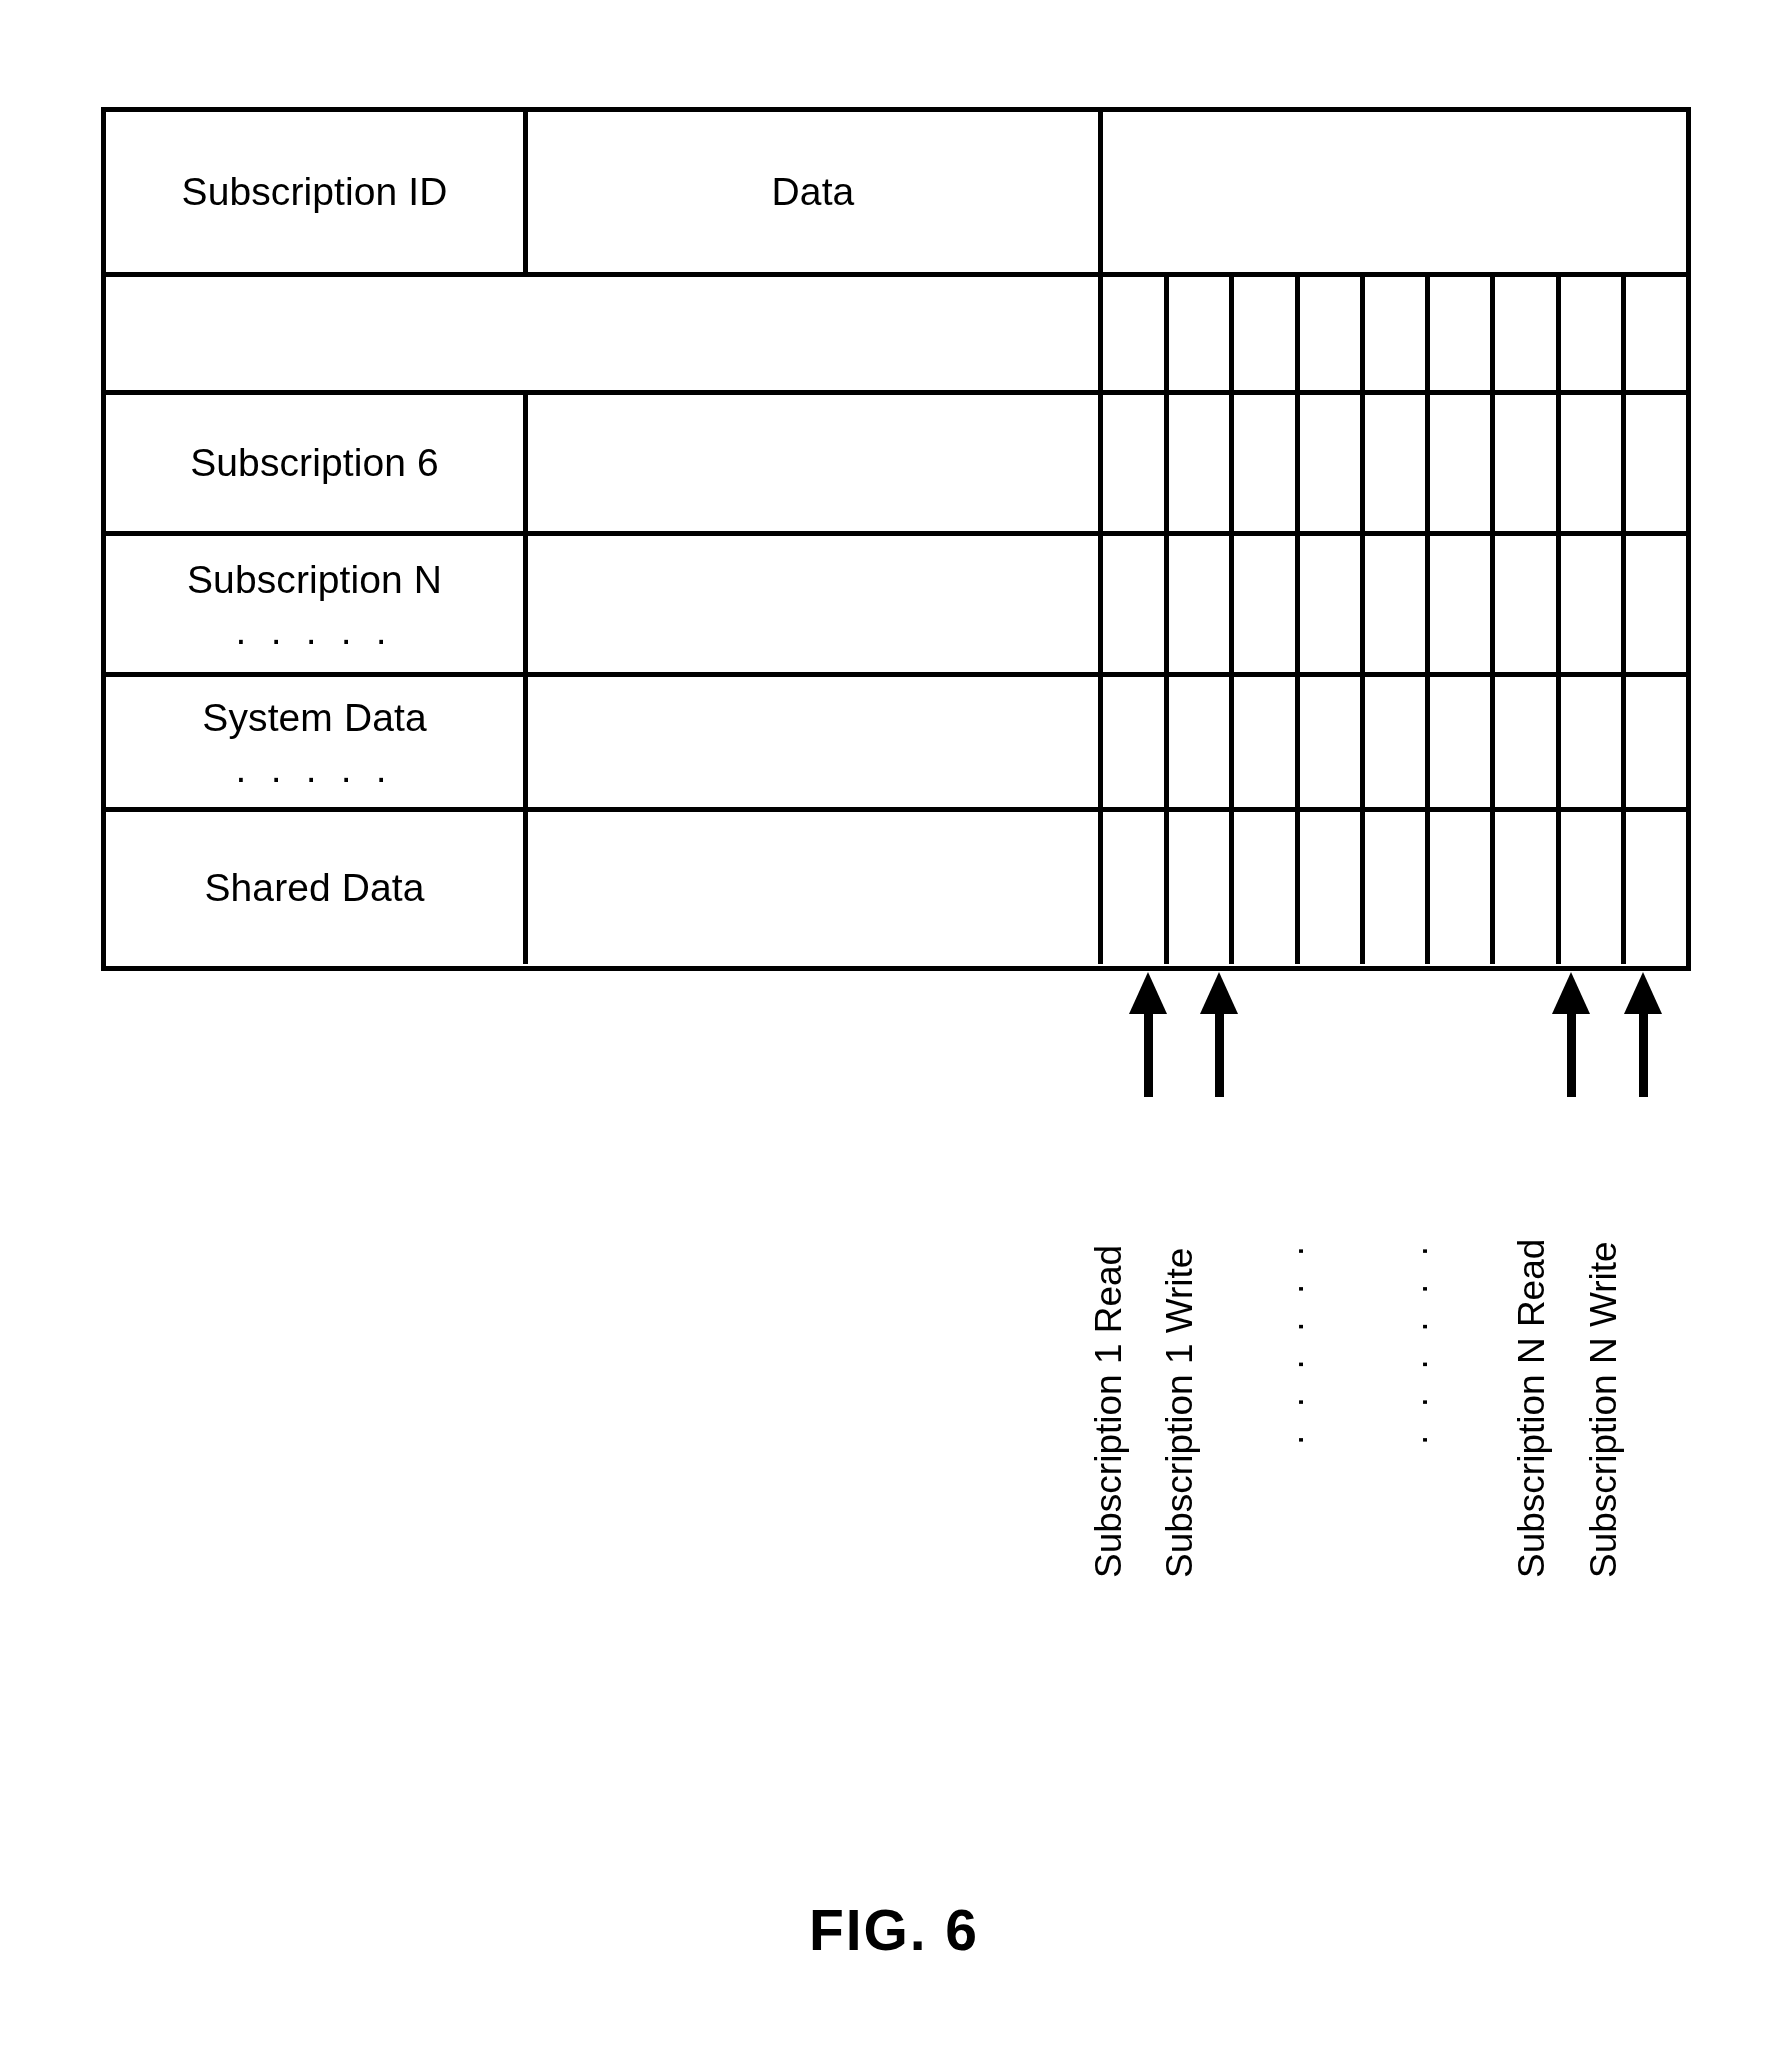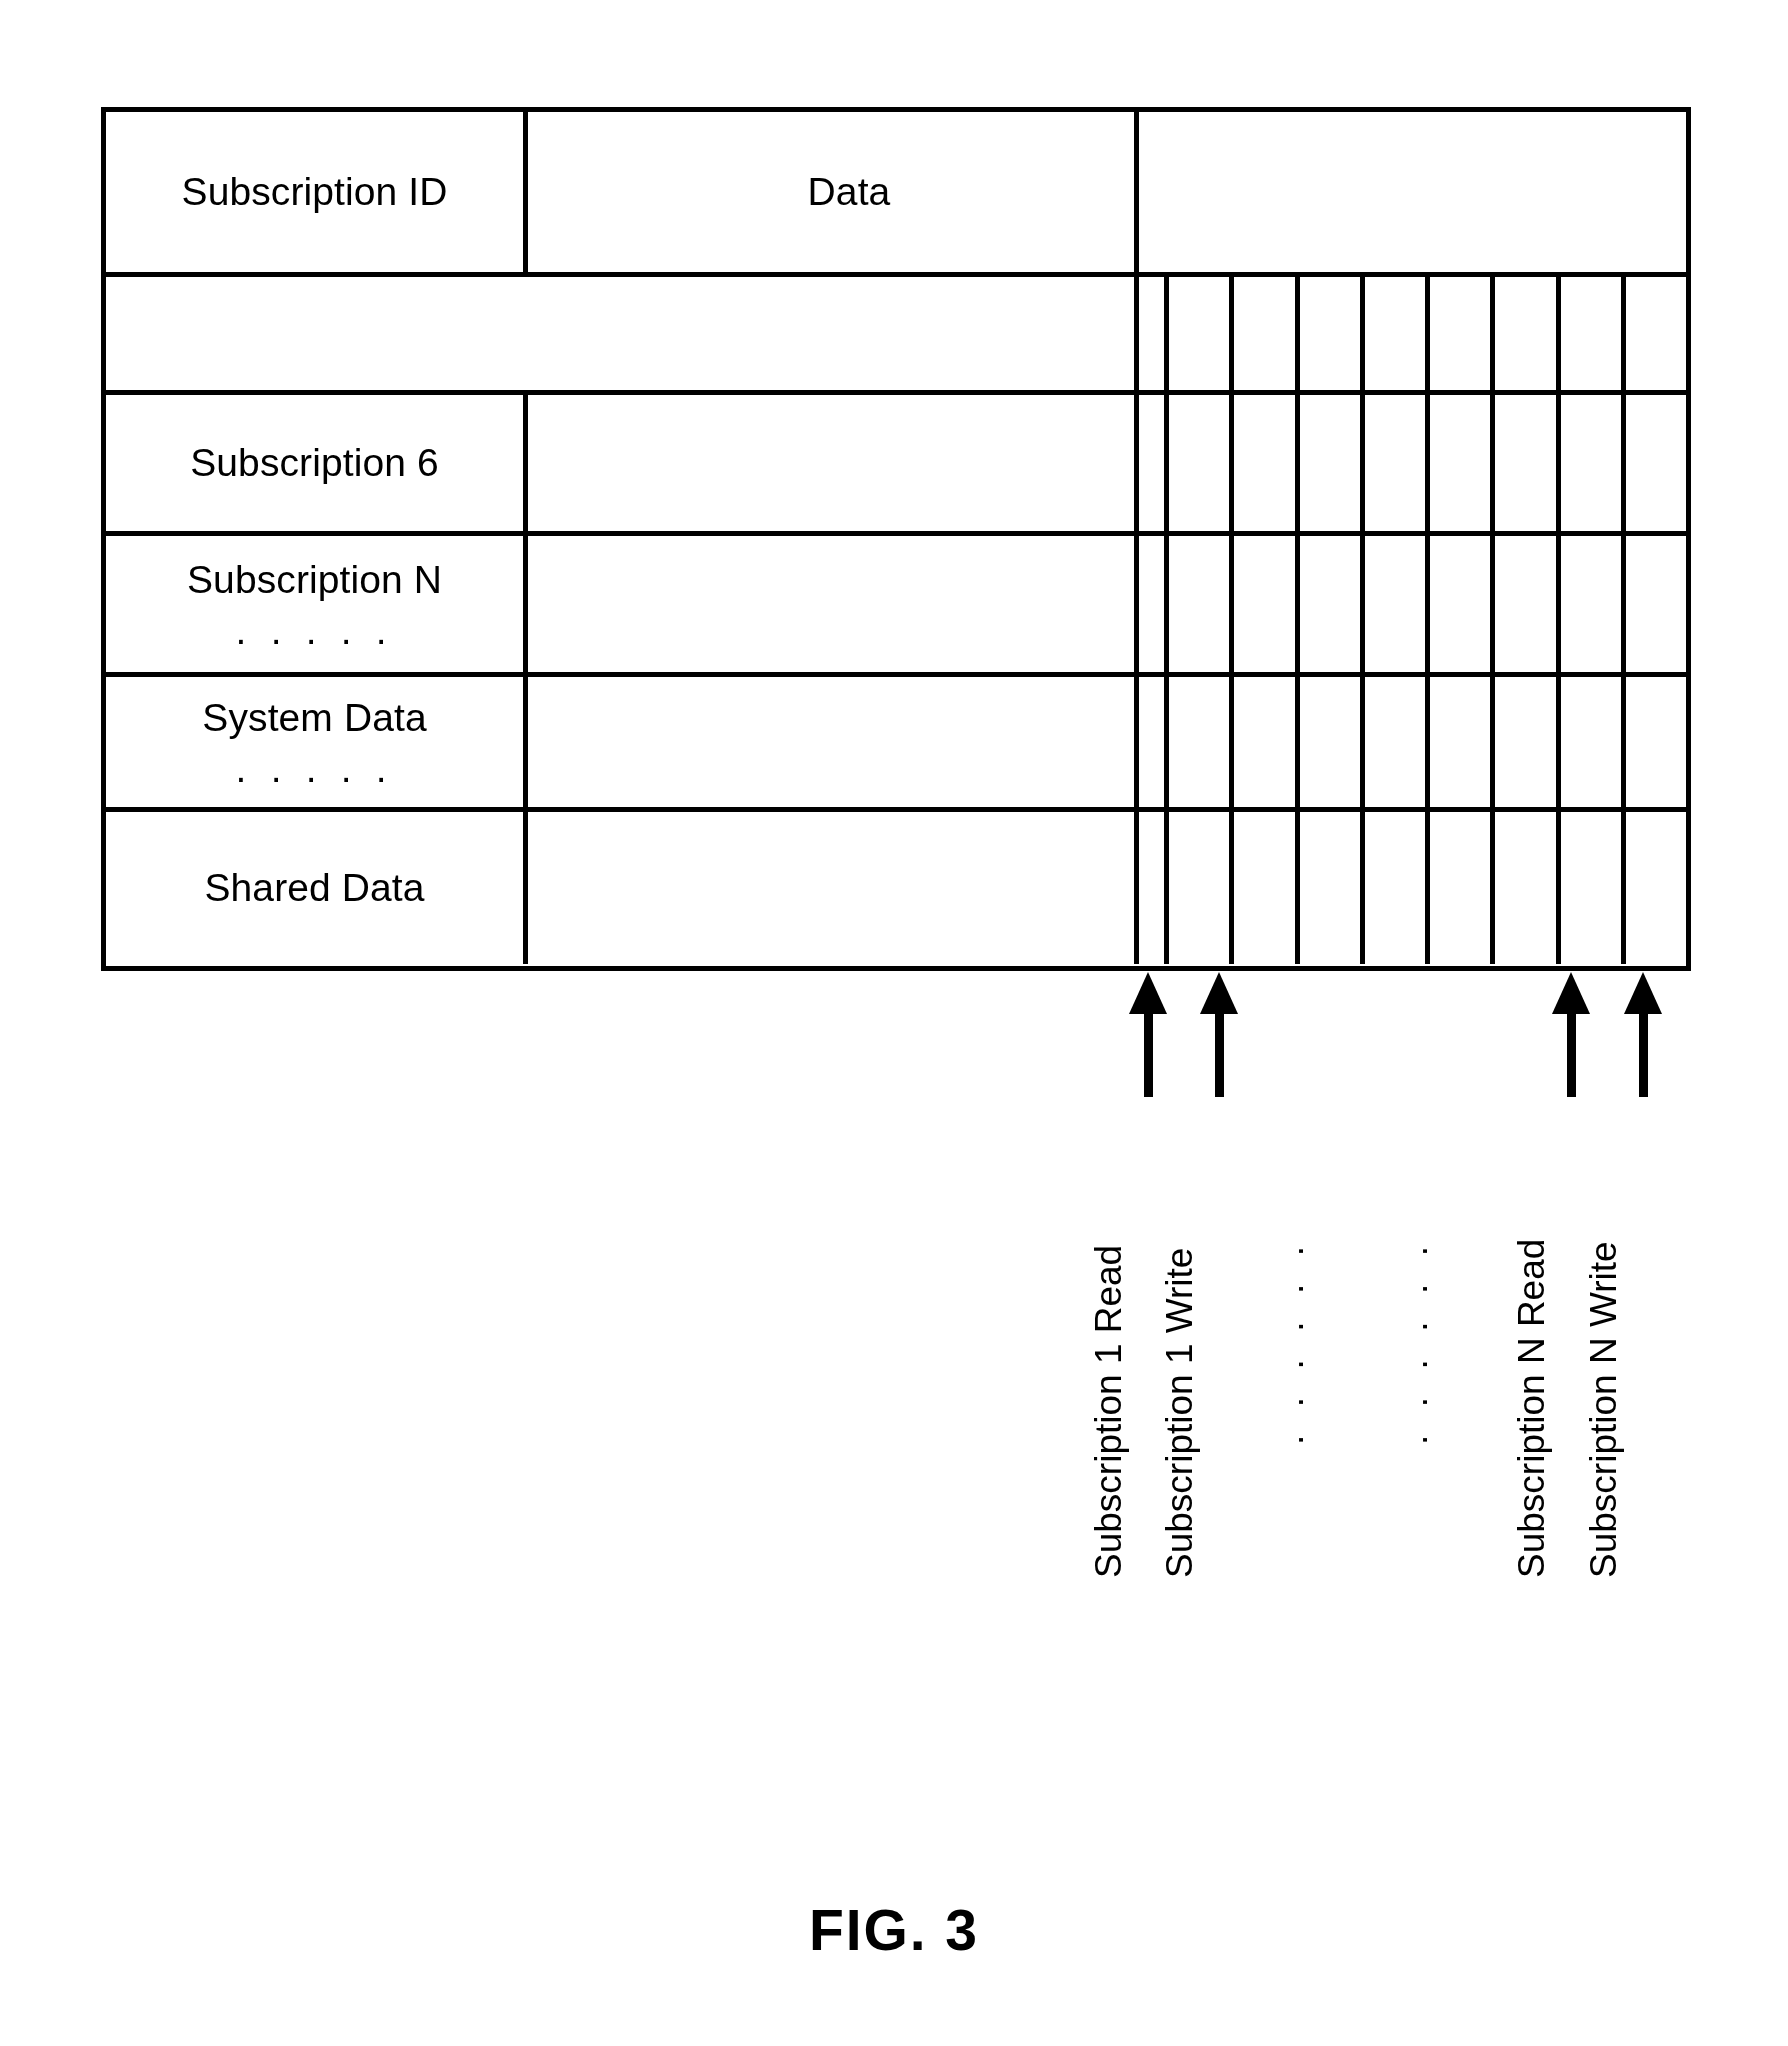--- a/index.html
+++ b/index.html
@@ -62,21 +62,20 @@
     position: absolute;
     left: 422px;
     top: 0;
     width: 575px;
     height: 100%;
     box-sizing: border-box;
     border-right: 5.7px solid #000;
     display: flex;
     align-items: center;
     justify-content: center;
-    margin-left: 36px;
   }
   .cell-flag {
     position: absolute;
     left: 998px;
     top: 0;
     right: 0;
     height: 100%;
     box-sizing: border-box;
     display: flex;
     align-items: center;
@@ -295,16 +294,16 @@
   </div>
 
   <div class="vlabel" style="left:1127px; top:1541px;">Subscription 1 Read</div>
   <div class="vlabel" style="left:1198px; top:1541px;">Subscription 1 Write</div>
   <div class="vlabel" style="left:1550px; top:1541px;">Subscription N Read</div>
   <div class="vlabel" style="left:1622px; top:1541px;">Subscription N Write</div>
 
   <div class="vdots" style="left:1309px; top:1408px;">. . . . . .</div>
   <div class="vdots" style="left:1433px; top:1408px;">. . . . . .</div>
 
-  <div class="caption">FIG. 3</div>
+  <div class="caption">FIG. 6</div>
 
 </div>
 
 
 </body></html>

